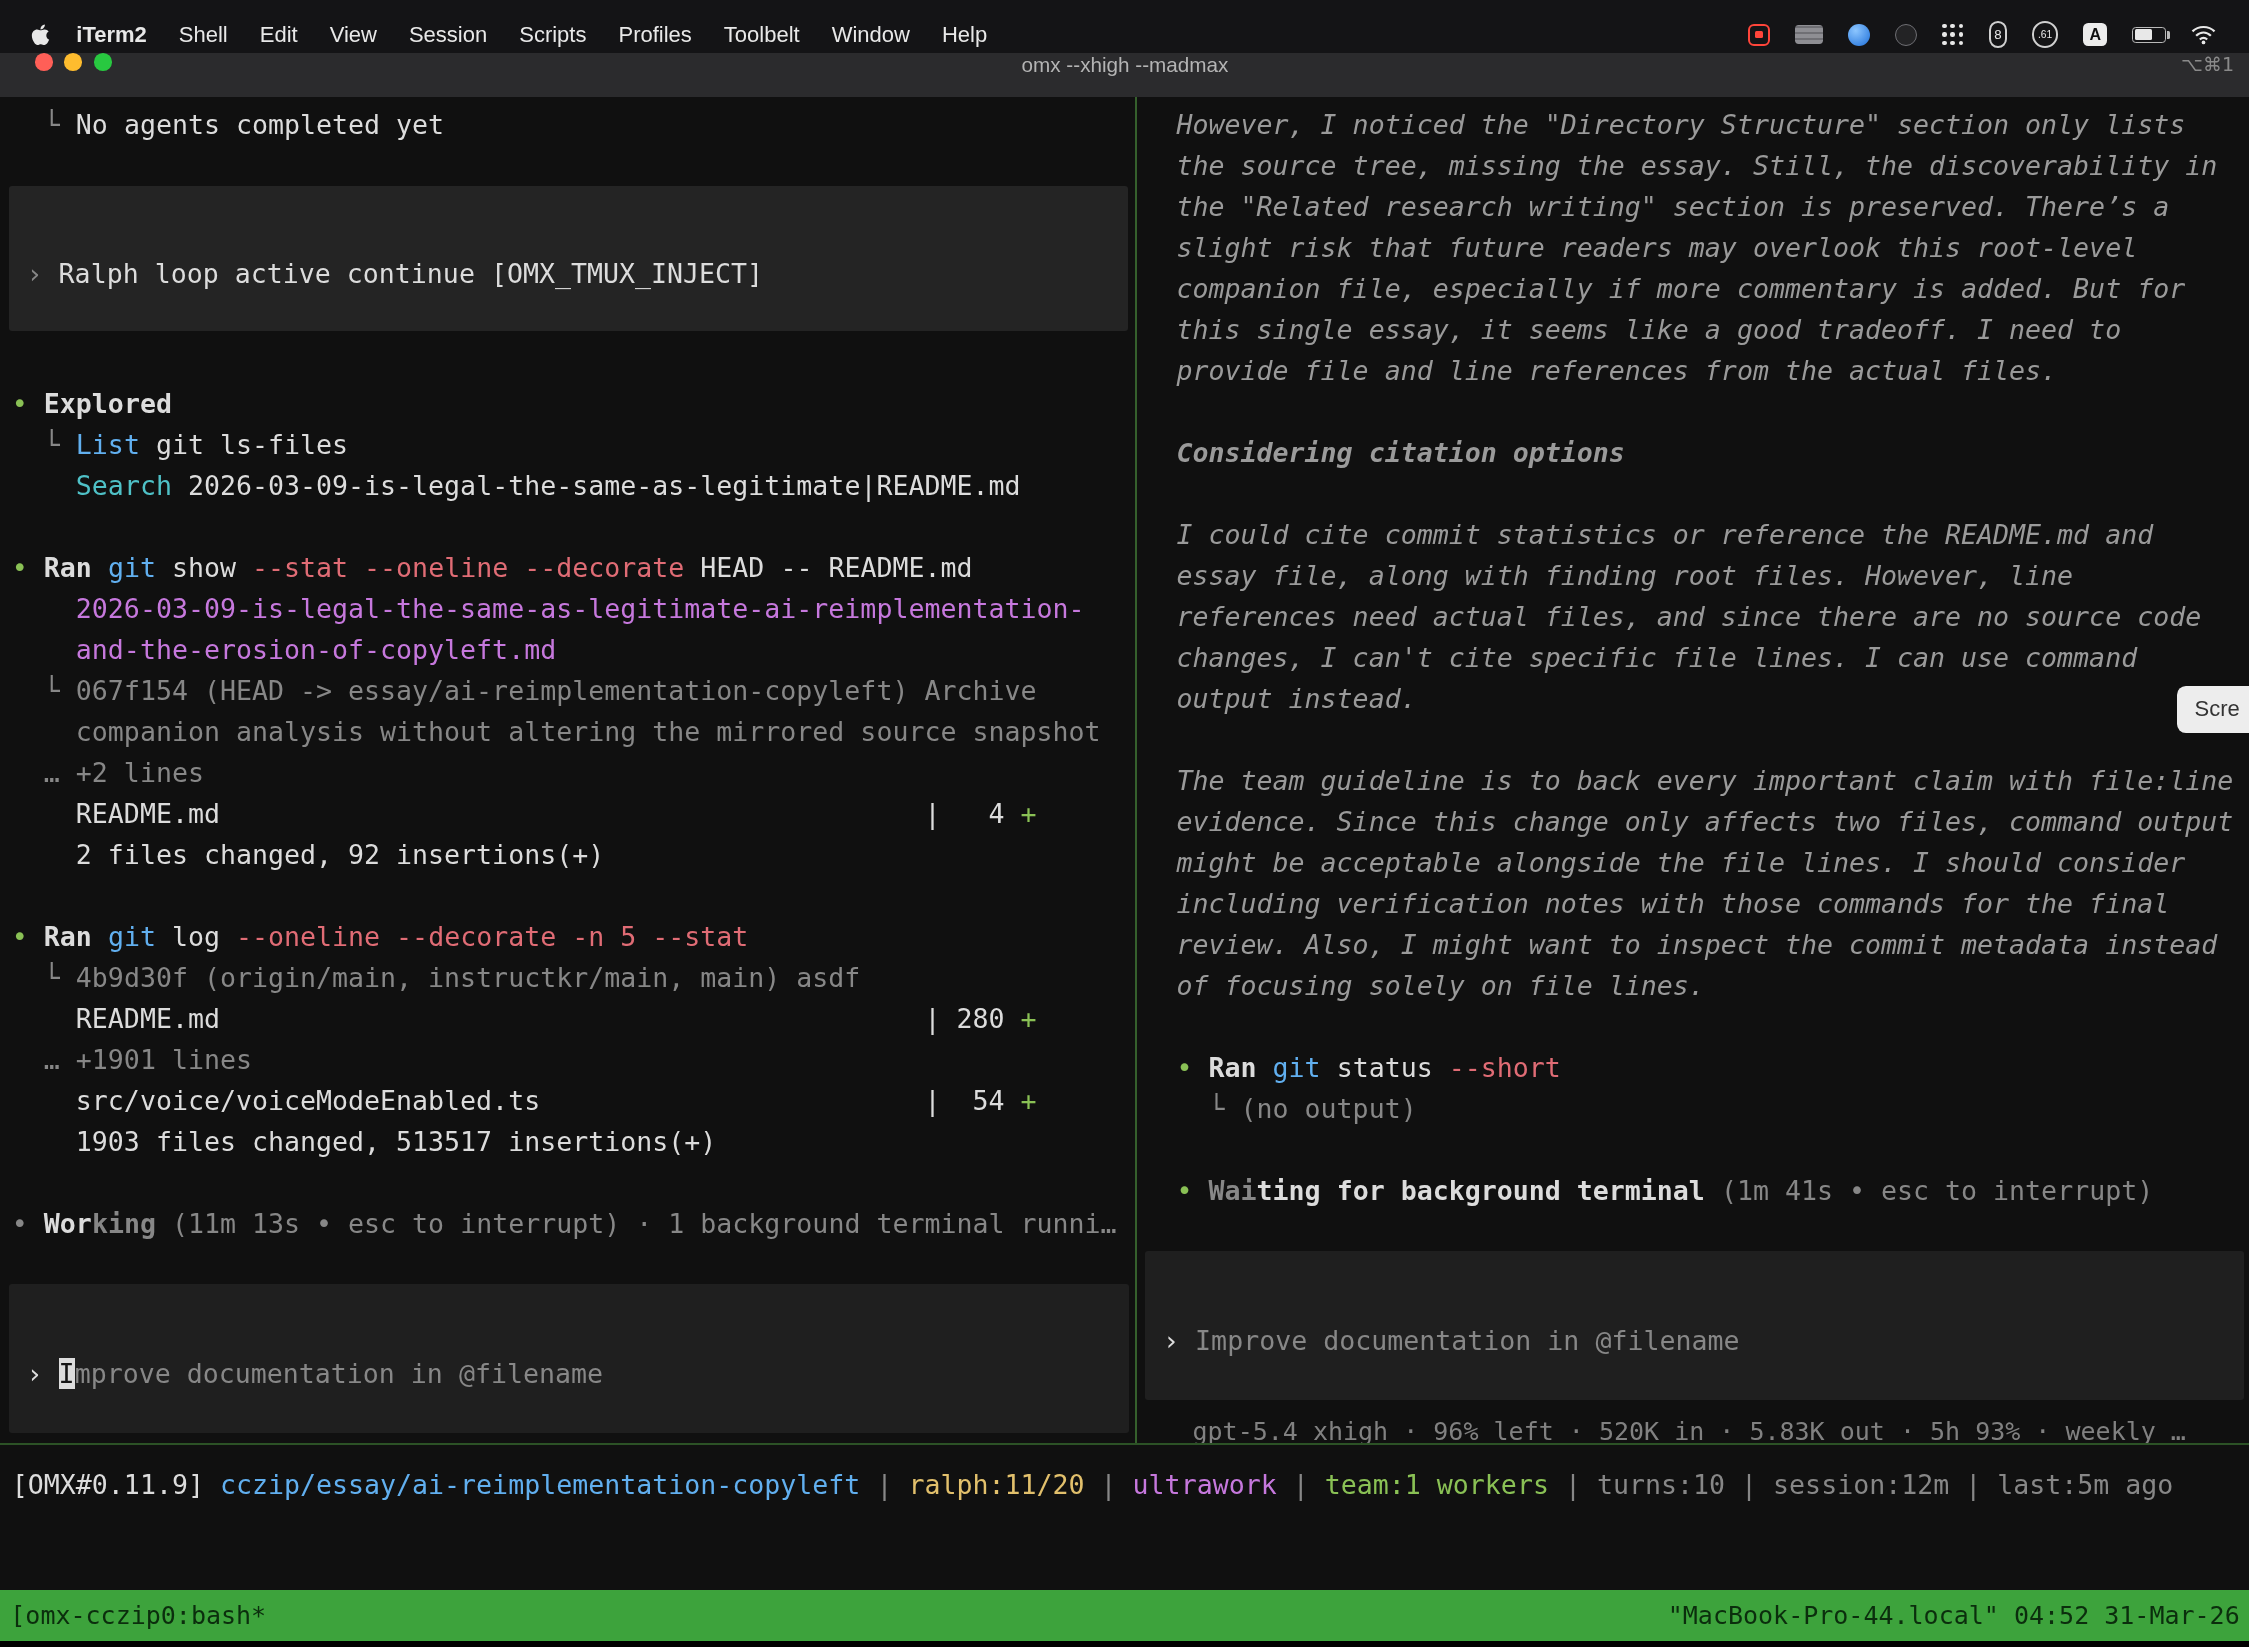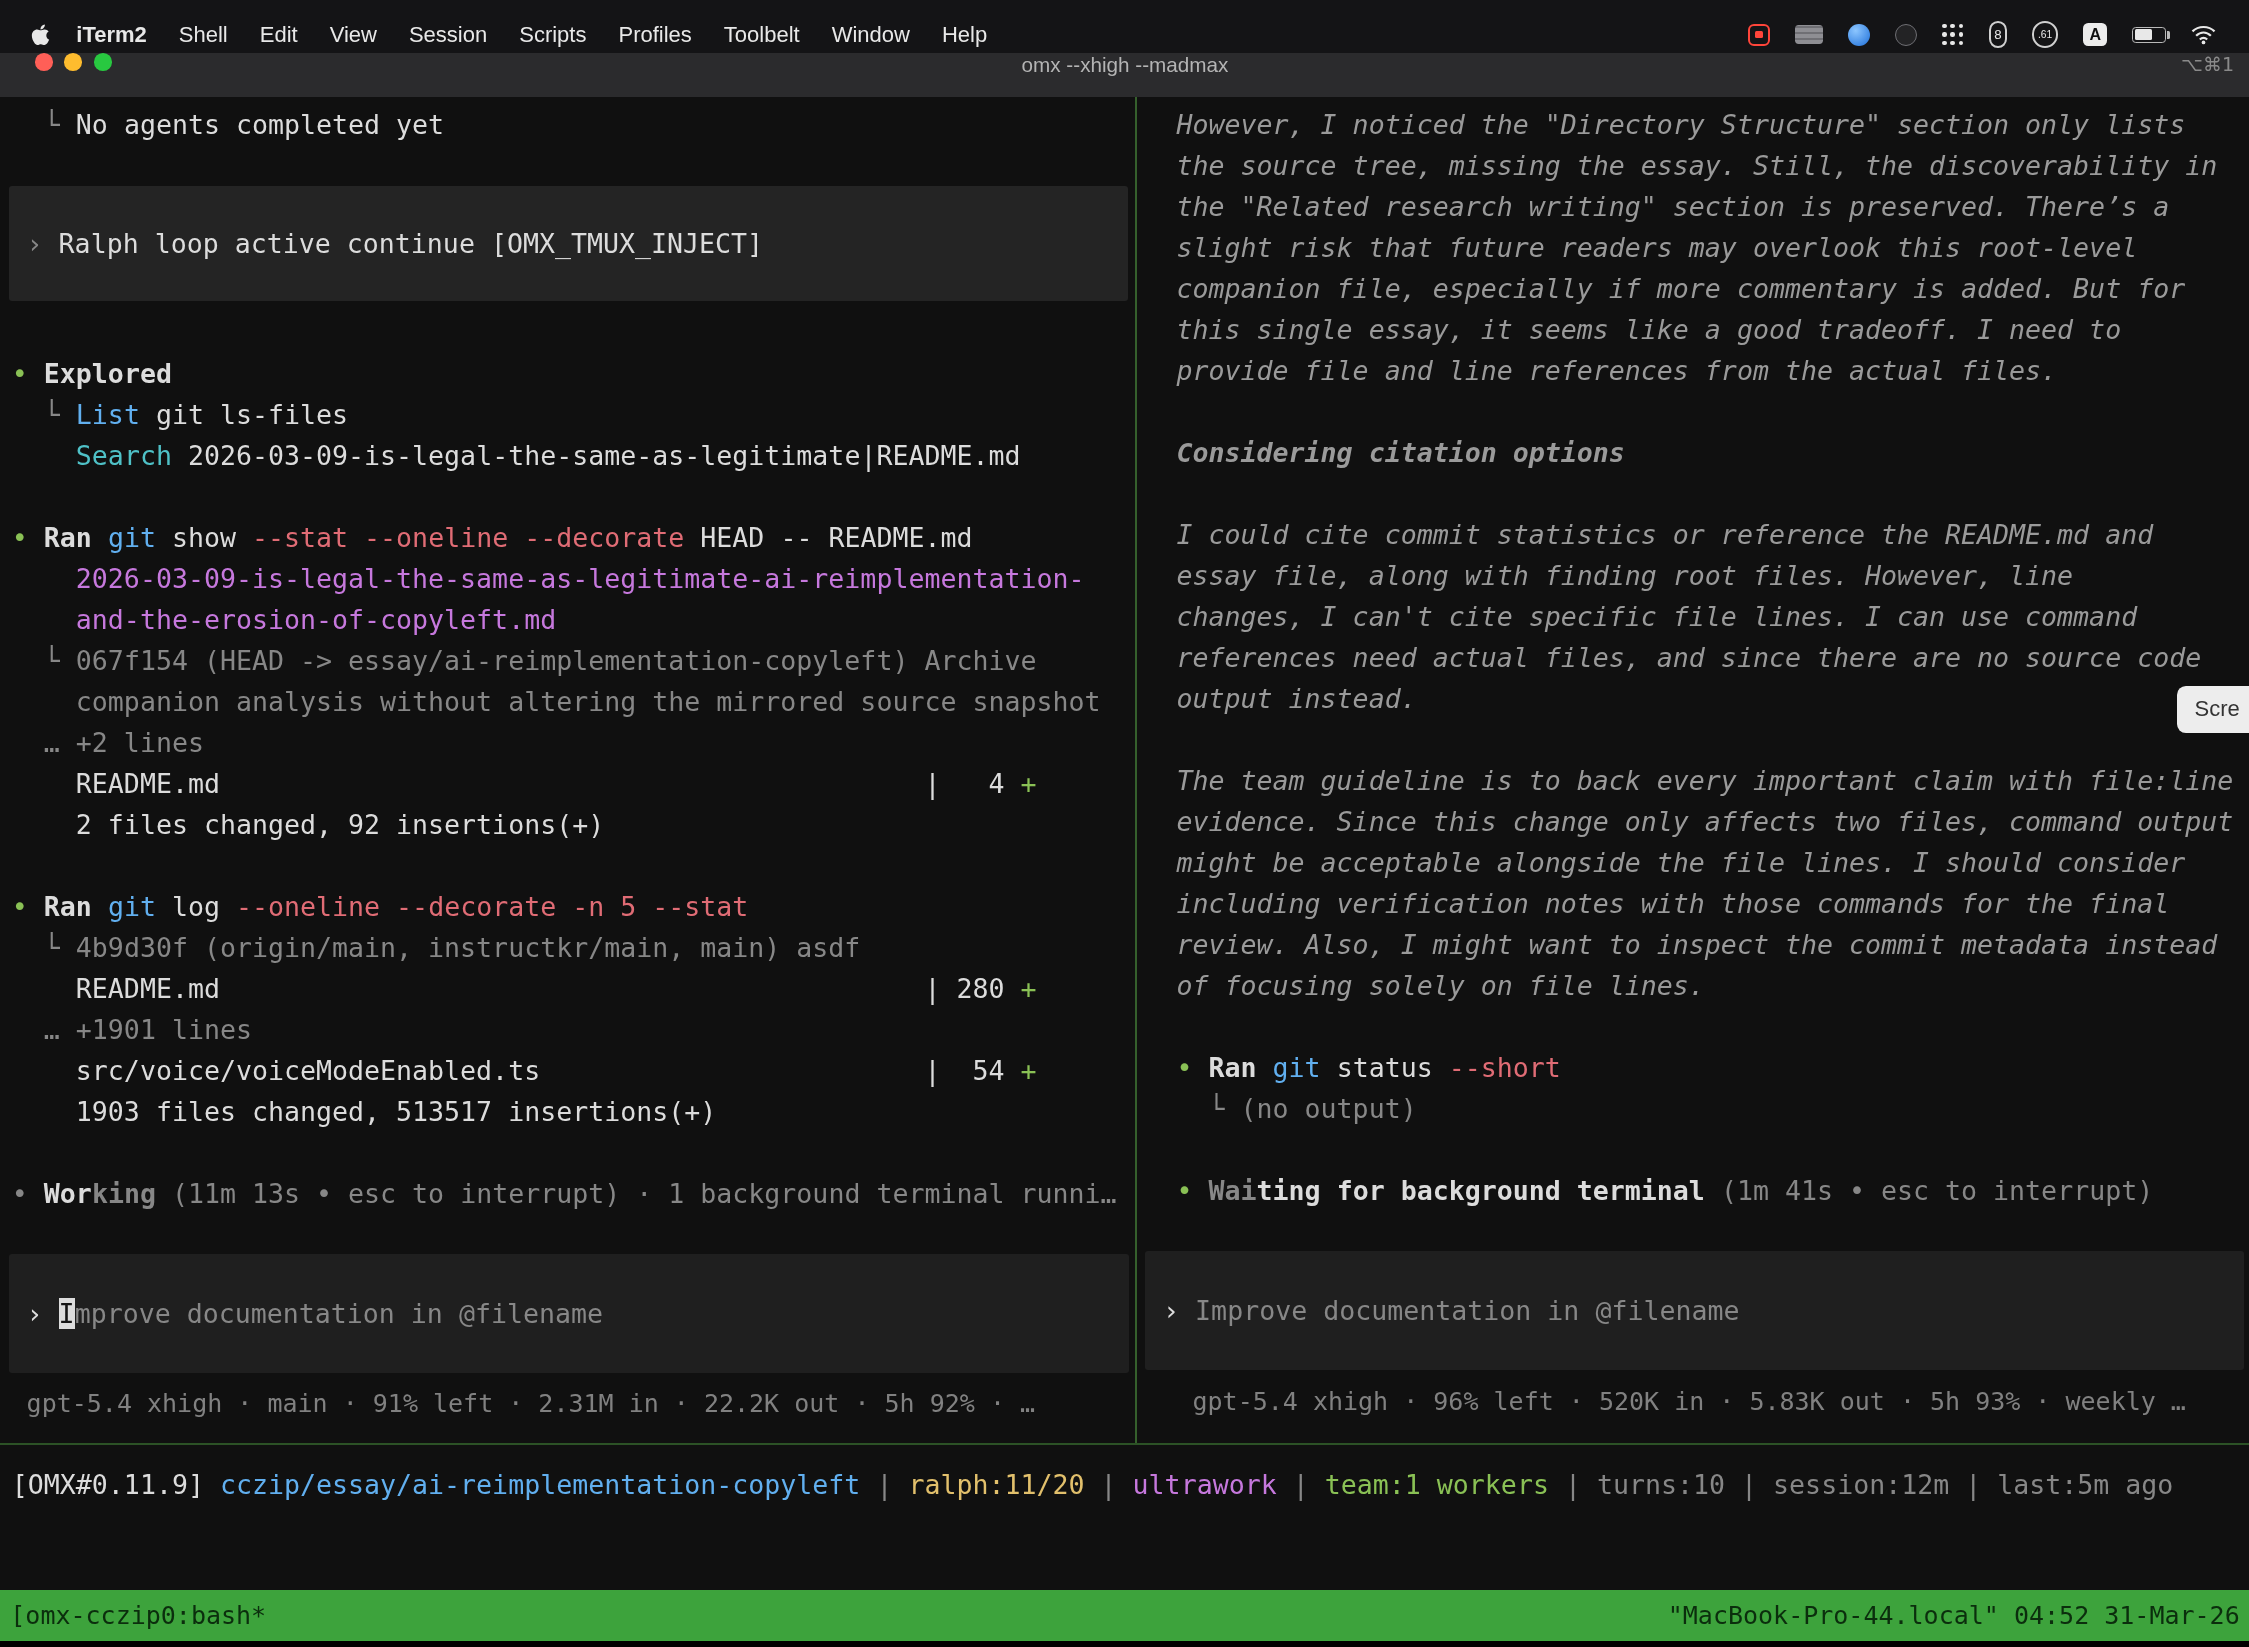--- a/index.html
+++ b/index.html
@@ -71,21 +71,21 @@
   .pane-left { width:1135px; }
   .pane-right { flex:1; }
   .divider { width:1.5px; background:#35602c; }
   .hline { height:1.5px; background:#2c5226; }
 
   .t-lines { padding-top:7.4px; }
   .t-line { white-space:pre; height:41px; line-height:41px; padding-left:11.8px; }
   .pane-right .t-line { padding-left:40px; }
 
   .inject-box { background:#242424; border-radius:3px; margin:41px 7.4px 44px 8.9px; padding:37px 17.7px; }
-  .inject-box .t-line, .input-box .t-line { padding-left:0; }
+  .inject-box .t-line, .input-box .t-line { padding-left:0;margin-top:30px; }
 
   .input-box { background:#1f1f1f; border-radius:3px; margin:40px 5.9px 0 8.9px; padding:39px 17.7px; }
 
   .statusline { color:#818181; font-size:25px; white-space:pre; margin-top:10.3px;
     height:41px; line-height:41px; padding-left:26.6px; }
   .pane-right .statusline { padding-left:56px; }
 
   .omx-bar { padding:19px 0 0 11.8px; font-size:26.6px; white-space:pre; line-height:41px; }
 
   
@@ -229,22 +229,22 @@
             <div class="t-line"><span class="c-it">the "Related research writing" section is preserved. There’s a</span></div>
             <div class="t-line"><span class="c-it">slight risk that future readers may overlook this root-level</span></div>
             <div class="t-line"><span class="c-it">companion file, especially if more commentary is added. But for</span></div>
             <div class="t-line"><span class="c-it">this single essay, it seems like a good tradeoff. I need to</span></div>
             <div class="t-line"><span class="c-it">provide file and line references from the actual files.</span></div>
             <div class="t-line">&nbsp;</div>
             <div class="t-line"><span class="c-it c-b">Considering citation options</span></div>
             <div class="t-line">&nbsp;</div>
             <div class="t-line"><span class="c-it">I could cite commit statistics or reference the </span><span class="c-it c-blu">README.md</span><span class="c-it"> and</span></div>
             <div class="t-line"><span class="c-it">essay file, along with finding root files. However, line</span></div>
+            <div class="t-line"><span class="c-it">references need actual files, and since there are no source code</span></div>
             <div class="t-line"><span class="c-it">changes, I can't cite specific file lines. I can use command</span></div>
-            <div class="t-line"><span class="c-it">references need actual files, and since there are no source code</span></div>
             <div class="t-line"><span class="c-it">output instead.</span></div>
             <div class="t-line">&nbsp;</div>
             <div class="t-line"><span class="c-it">The team guideline is to back every important claim with file:line</span></div>
             <div class="t-line"><span class="c-it">evidence. Since this change only affects two files, command output</span></div>
             <div class="t-line"><span class="c-it">might be acceptable alongside the file lines. I should consider</span></div>
             <div class="t-line"><span class="c-it">including verification notes with those commands for the final</span></div>
             <div class="t-line"><span class="c-it">review. Also, I might want to inspect the commit metadata instead</span></div>
             <div class="t-line"><span class="c-it">of focusing solely on file lines.</span></div>
             <div class="t-line">&nbsp;</div>
             <div class="t-line"><span class="c-grn">• </span><span class="c-w c-b">Ran</span><span class="c-w"> </span><span class="c-blu">git</span><span class="c-w"> status </span><span class="c-sal">--short</span></div>

